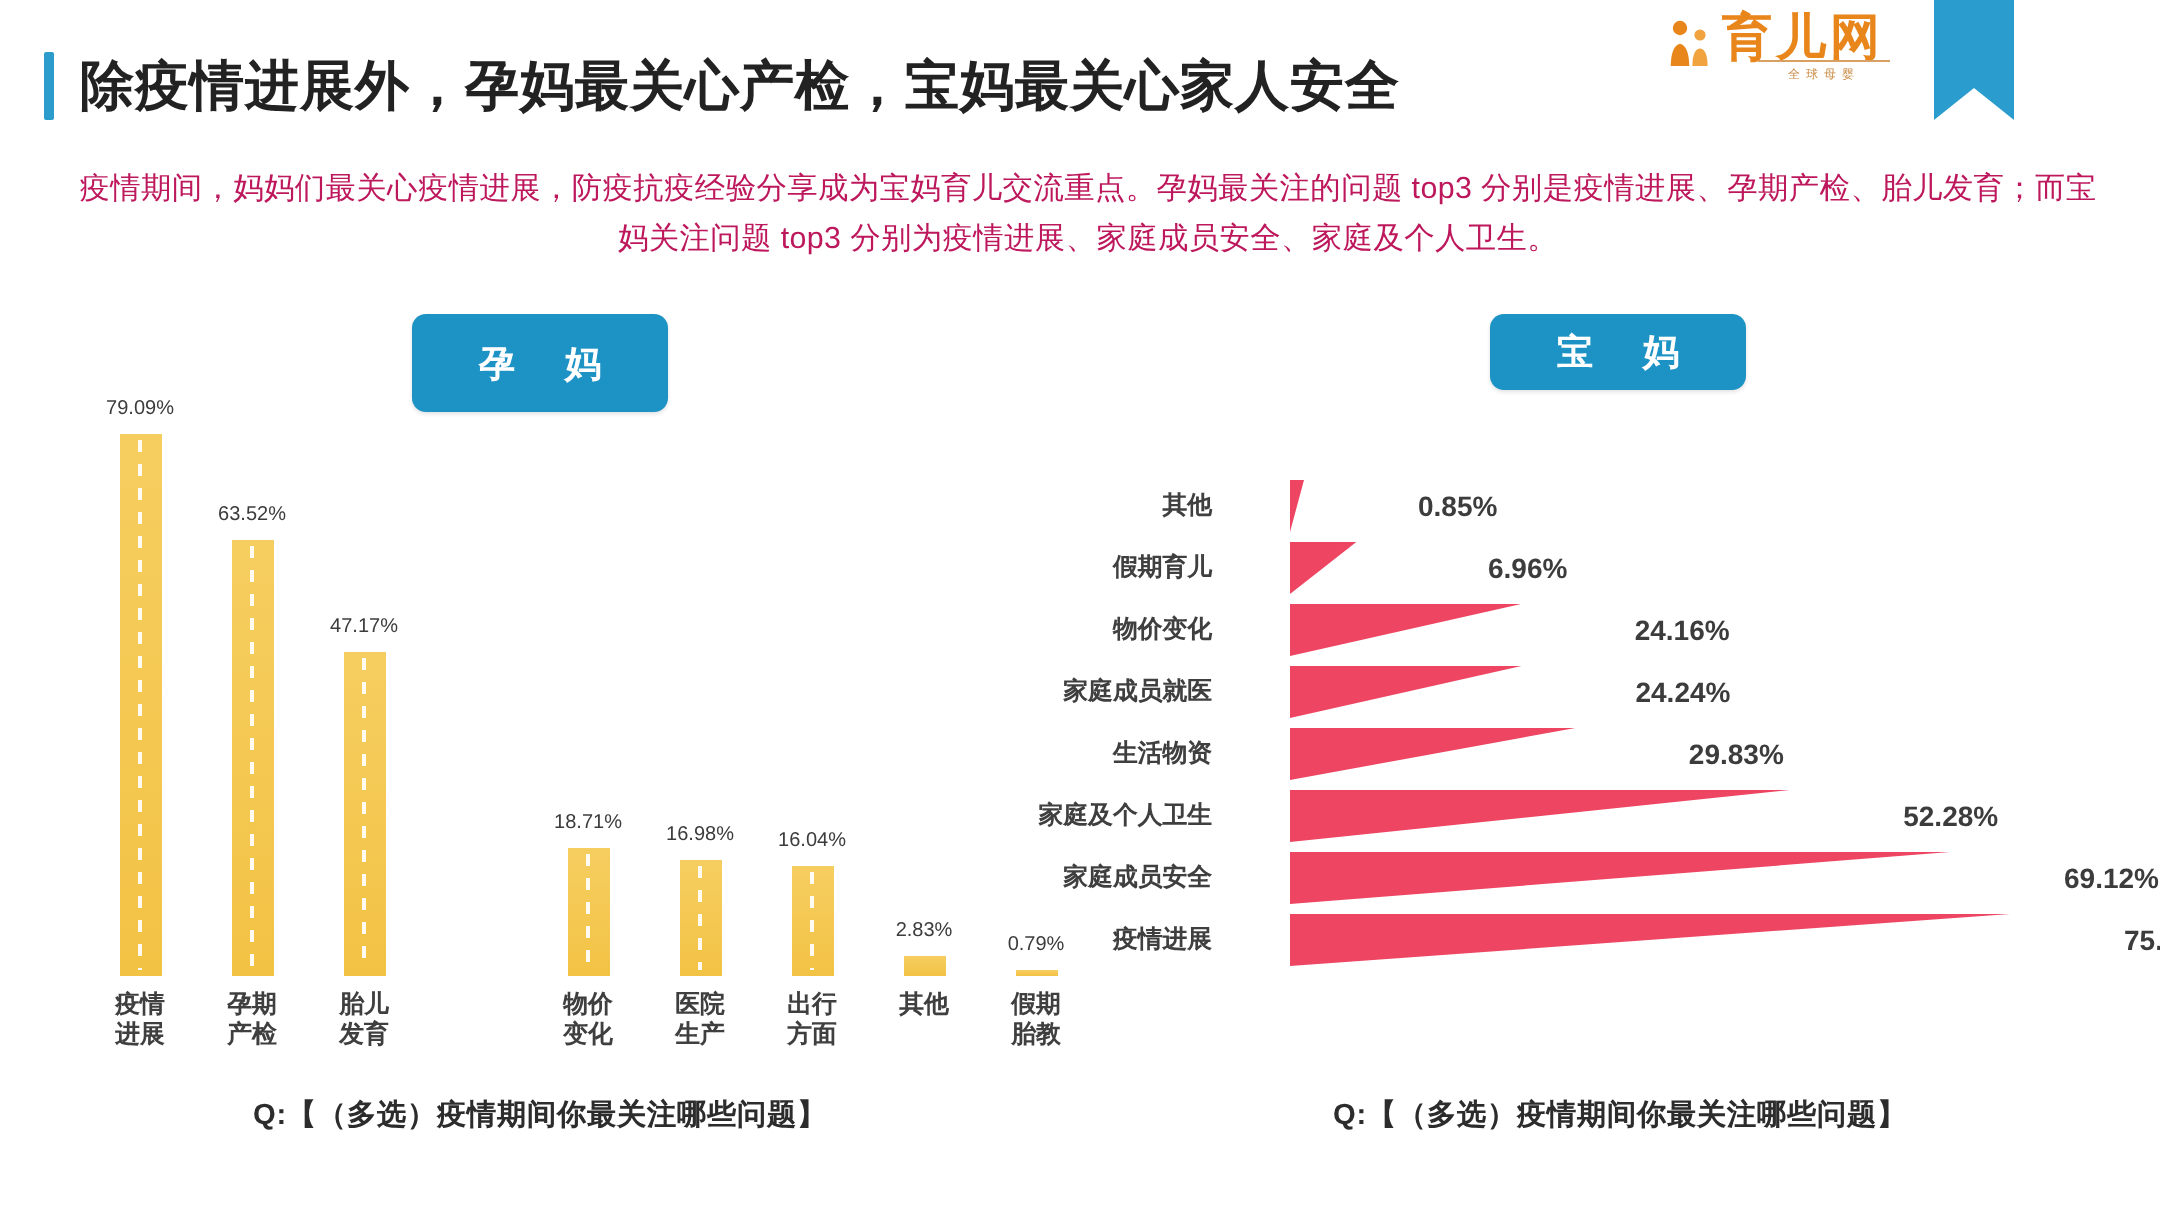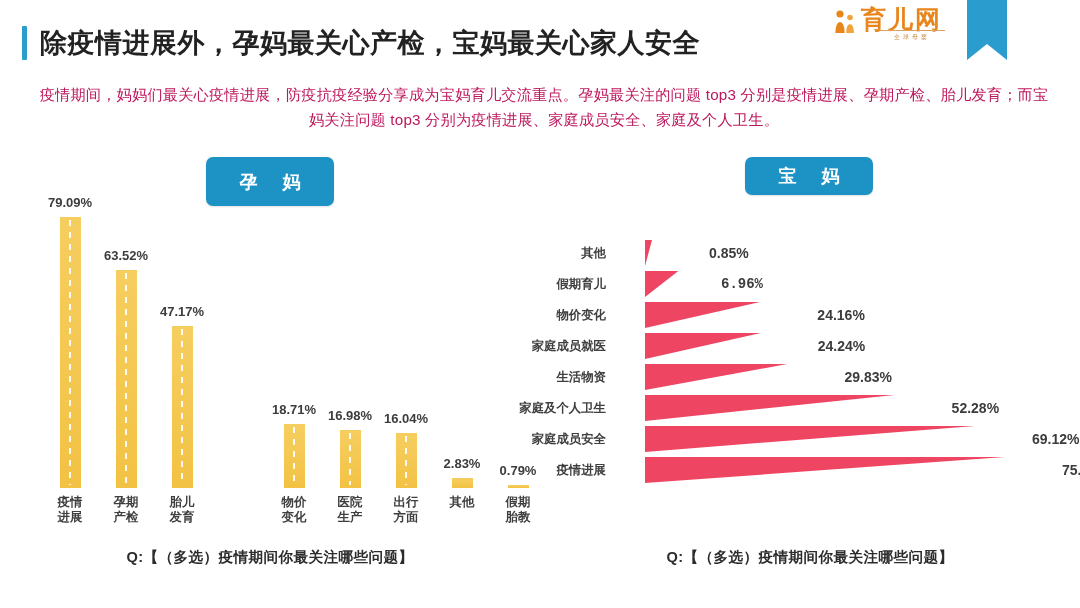--- a/index.html
+++ b/index.html
@@ -66,21 +66,21 @@
   }
   .col-dash{
     position:absolute;left:50%;top:3px;bottom:3px;
     width:2px;margin-left:-1px;
     background-image:repeating-linear-gradient(
       to bottom,#ffffff 0 6px,rgba(255,255,255,0) 6px 12px);
     opacity:.92;
   }
   .col-val{
     position:absolute;left:50%;transform:translateX(-50%);
-    font-size:13px;font-weight:bold;color:#3c3c3c;white-space:nowrap;
+    font-size:10px;font-weight:normal;color:#3c3c3c;white-space:nowrap;
   }
   .col-lab{
     position:absolute;left:50%;transform:translateX(-50%);
     top:100%;margin-top:7px;
     font-size:12.4px;font-weight:bold;color:#3f3f3f;line-height:15px;
     white-space:nowrap;
   }
 
   
   #chart-right{position:absolute;left:540px;top:216px;width:540px;height:320px;}
@@ -228,21 +228,21 @@
       </div>
       <div class="fn-val" style="left: 122px;">0.85%</div>
     </div>
     <div class="fn-row" style="top: 55px; width: 540px;">
       <div class="fn-lab">假期育儿</div>
       <div class="fn-bar" style="width: 33.2308px;">
         <svg width="33.230769230769226" height="26" viewBox="0 0 33.230769230769226 26" preserveAspectRatio="none">
           <path d="M0 0 H33.230769230769226 L0 26 Z" fill="#EE4562"></path>
         </svg>
       </div>
-      <div class="fn-val" style="left: 134px; font-family: Liberation Mono, monospace;">6.96%</div>
+      <div class="fn-val" style="left: 157px;">6.96%</div>
     </div>
     <div class="fn-row" style="top: 86px; width: 540px;">
       <div class="fn-lab">物价变化</div>
       <div class="fn-bar" style="width: 115.353px;">
         <svg width="115.35278514588857" height="26" viewBox="0 0 115.35278514588857 26" preserveAspectRatio="none">
           <path d="M0 0 H115.35278514588857 L0 26 Z" fill="#EE4562"></path>
         </svg>
       </div>
       <div class="fn-val" style="left: 230.353px;">24.16%</div>
     </div>

